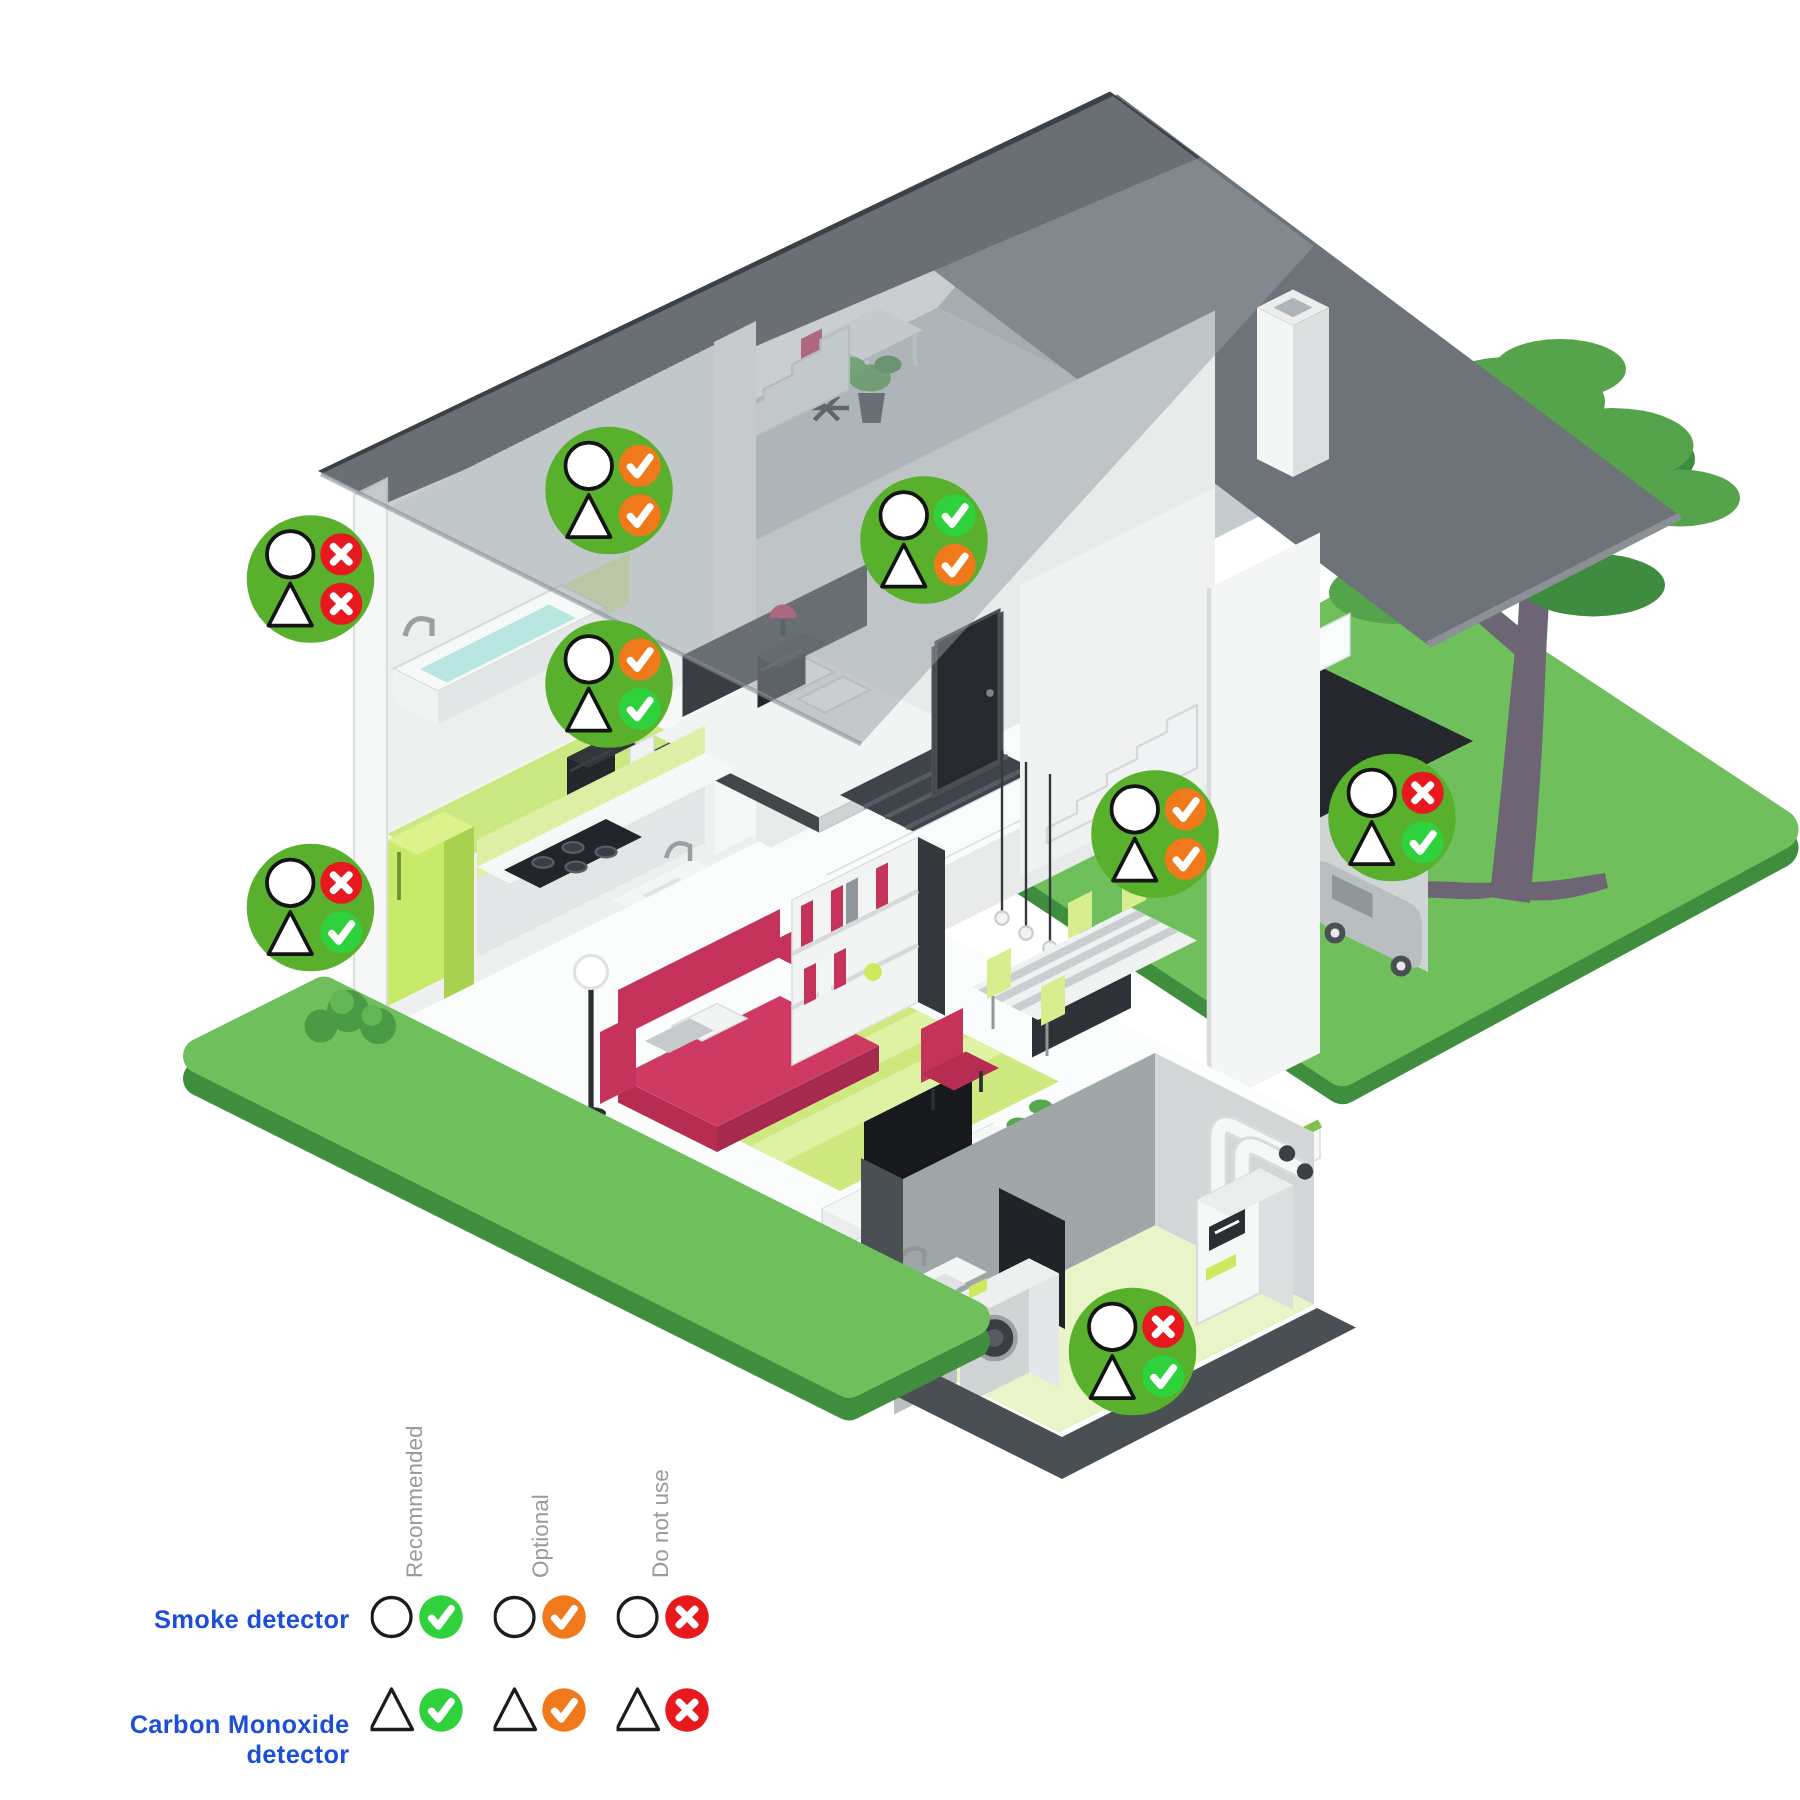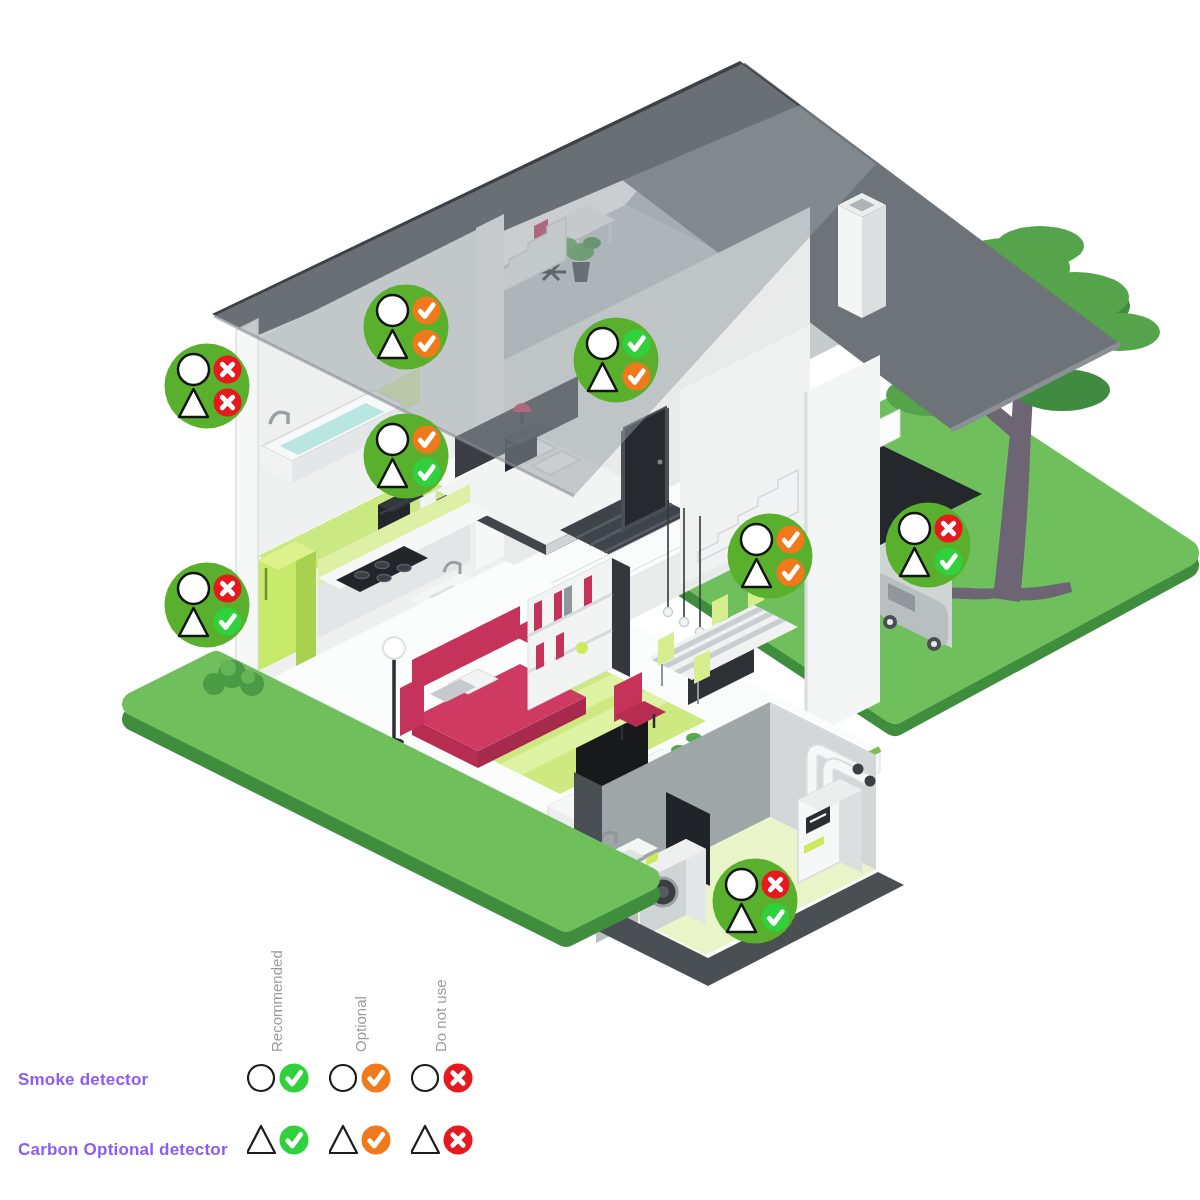--- a/index.html
+++ b/index.html
@@ -2,22 +2,22 @@
 <html><head>
 <meta charset="utf-8">
 <style>
   html,body{margin:0;padding:0;background:#fff;}
   .stage{position:relative;width:1200px;height:1200px;background:#fff;overflow:hidden;
          font-family:"Liberation Sans",sans-serif;}
   .stage svg.scene{position:absolute;left:0;top:0;}
   #markers{position:absolute;left:0;top:0;width:100%;height:100%;}
   .marker{position:absolute;width:86px;height:86px;}
   .marker svg{display:block;}
-  .legend-row-label{position:absolute;width:215px;text-align:left;font-size:17px;
-    font-weight:bold;color:#8b5cf6;letter-spacing:.2px;}
+  .legend-row-label{position:absolute;width:215px;text-align:right;font-size:17px;
+    font-weight:bold;color:#1d4ed8;letter-spacing:.2px;}
   .legend-col{position:absolute;top:938px;height:114px;width:20px;font-size:15px;color:#9b9b9b;
     writing-mode:vertical-rl;transform:rotate(180deg);white-space:nowrap;}
   .legend-pair{position:absolute;width:66px;height:40px;}
 </style>
 </head>
 <body>
 
 <div class="stage">
 
 <svg class="scene" width="1200" height="1200" viewBox="0 0 1200 1200">
@@ -460,21 +460,21 @@
         </svg>
       </div>
     </div>
 
 <div>
   <div class="legend-col" style="left:268px">Recommended</div>
   <div class="legend-col" style="left:352px">Optional</div>
   <div class="legend-col" style="left:432px">Do not use</div>
 
   <div class="legend-row-label" style="left:18px;top:1070px">Smoke detector</div>
-  <div class="legend-row-label" style="left:18px;top:1140px">Carbon Optional detector</div>
+  <div class="legend-row-label" style="left:18px;top:1140px">Carbon Monoxide detector</div>
 
   <div id="legend-cells">
         <div class="legend-pair" style="left: 247px; top: 1058px;"><svg viewBox="0 0 66 40" width="66" height="40">
             <circle cx="14" cy="20" r="13" fill="#fff" stroke="#1c1c1c" stroke-width="2.2"></circle>
             <g transform="translate(47 20)">
               <circle r="14.5" fill="#2fd23c"></circle>
               <path d="M -6.3 0.8 L -1.8 6 L 6.8 -5.6" fill="none" stroke="#fff" stroke-width="4.8" stroke-linecap="round" stroke-linejoin="round"></path>
             </g>
           </svg></div>
         <div class="legend-pair" style="left: 329px; top: 1058px;"><svg viewBox="0 0 66 40" width="66" height="40">

